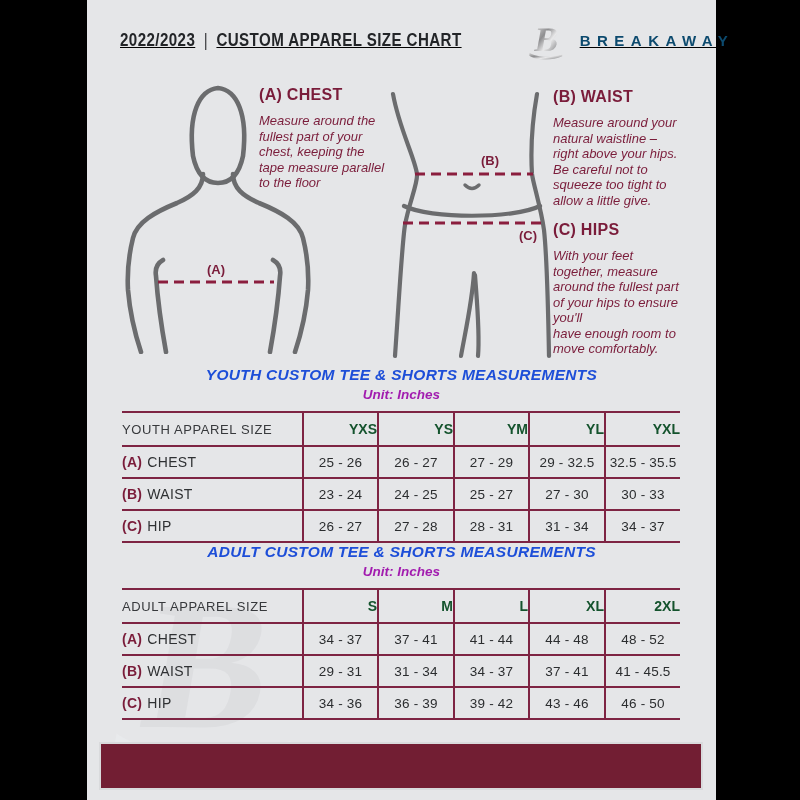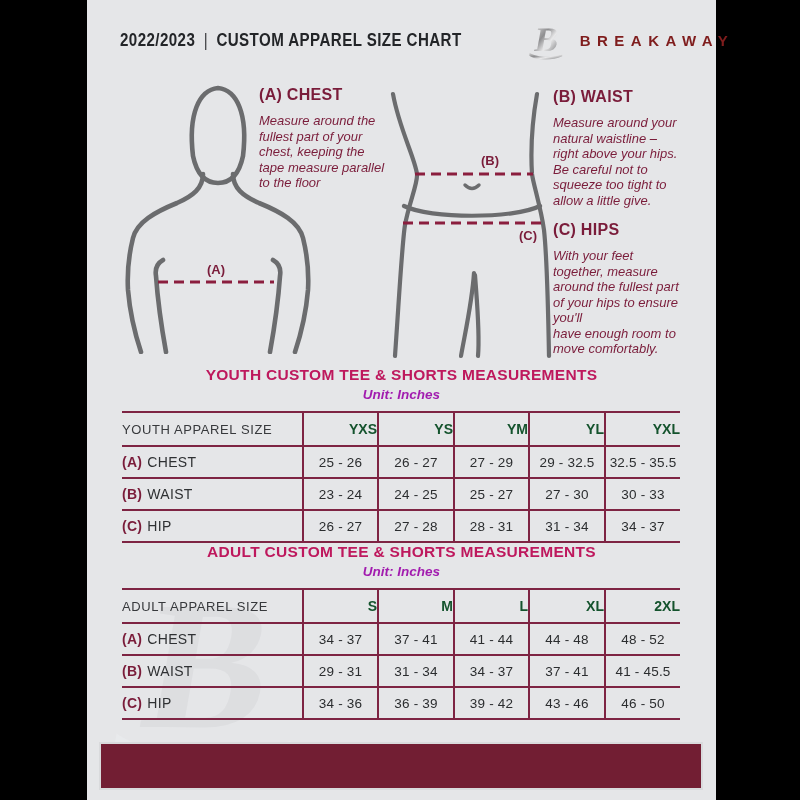--- a/index.html
+++ b/index.html
@@ -2,37 +2,37 @@
 <html><head>
 <meta charset="utf-8">
 <style>
   html,body{margin:0;padding:0;background:#000;}
   .stage{position:relative;width:800px;height:800px;background:#000;overflow:hidden;
          font-family:"Liberation Sans",sans-serif;}
   .page{position:absolute;left:87px;top:0;width:629px;height:800px;background:#E5E6E8;}
 
   
   .masthead{position:absolute;top:0;left:0;width:100%;height:80px;display:flex;
-            align-items:center;justify-content:space-between;padding:0 50px 0 33px;box-sizing:border-box;}
+            align-items:center;justify-content:space-between;padding:0 50px 0 33px;box-sizing:border-box;text-decoration:underline;}
   .masthead-title{font-weight:bold;font-size:18px;color:#232528;letter-spacing:.5px;
                   transform:scaleX(.84);transform-origin:left center;white-space:nowrap;}
   .masthead-title .divider{font-weight:normal;color:#3a3c3f;margin:0 10px;}
   .brand{display:flex;align-items:center;gap:9px;}
-  .brand-wordmark{font-weight:bold;font-size:15px;letter-spacing:6.5px;color:#7f1d1d;white-space:nowrap;}
+  .brand-wordmark{font-weight:bold;font-size:15px;letter-spacing:6.5px;color:#0c4a6e;white-space:nowrap;}
 
   
   .guide{position:absolute;top:0;left:0;width:100%;height:360px;}
   .fig{position:absolute;}
   .guide-block{position:absolute;color:#7A1C3A;}
   .guide-heading{font-weight:bold;font-size:16px;letter-spacing:.3px;margin:0 0 9px 0;}
   .guide-text{font-style:italic;font-size:13px;line-height:15.5px;white-space:pre-line;margin:0;}
 
   
   .section-title{position:absolute;left:0;width:100%;text-align:center;
-                 font-weight:bold;font-size:15.5px;color:#be185d;letter-spacing:.3px;}
+                 font-weight:bold;font-size:15.5px;color:#1d4ed8;letter-spacing:.3px;font-style:italic;}
   .section-unit{position:absolute;left:0;width:100%;text-align:center;
                 font-style:italic;font-weight:bold;font-size:13.5px;color:#a21caf;}
 
   
   table.size-table{position:absolute;left:35px;border-collapse:collapse;table-layout:fixed;
                    width:558px;border-top:2px solid #7E2443;border-bottom:2px solid #7E2443;z-index:2;}
   table.size-table td{padding:0;border:0;margin-top:17px;}
   table.size-table tr + tr td{border-top:2px solid #7E2443;}
   table.size-table td + td{border-left:2px solid #7E2443;}
   table.size-table tr.hdr td{height:32px;}

